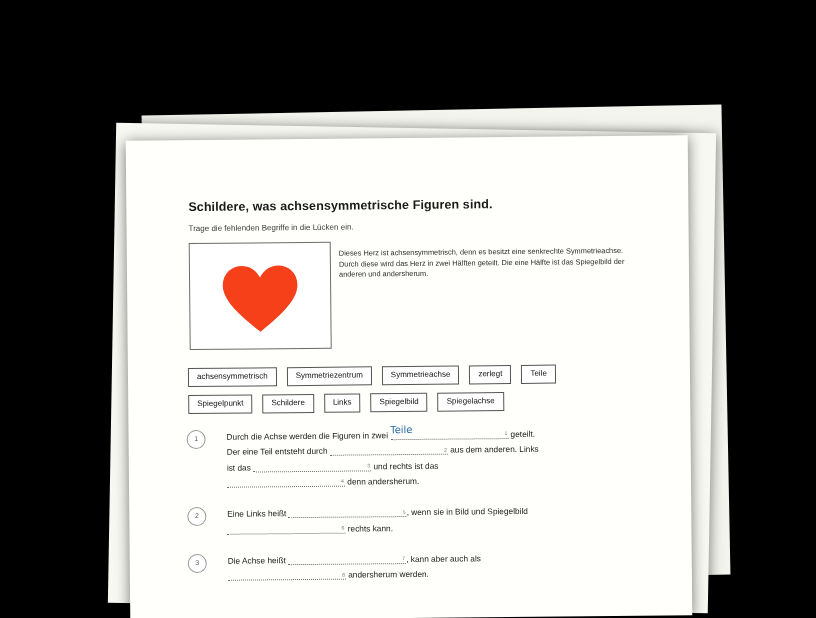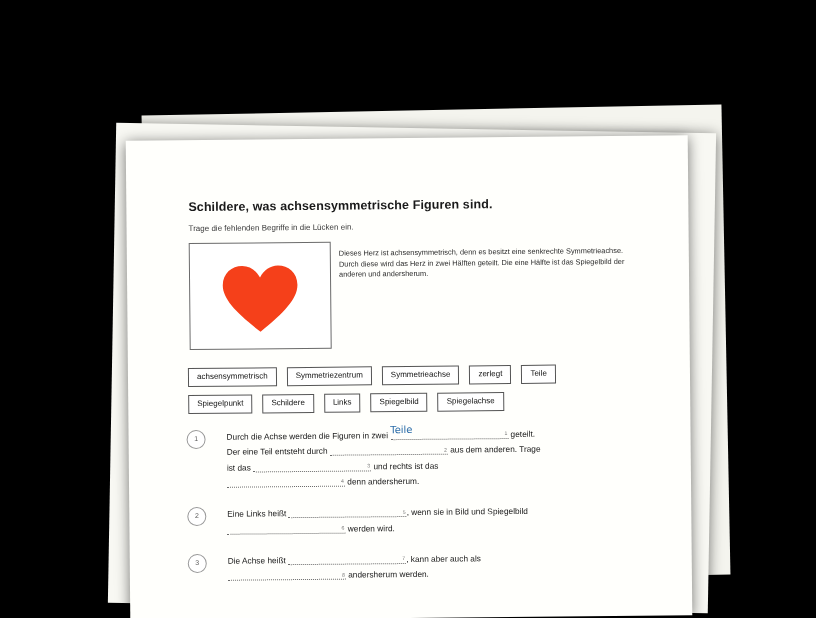--- a/index.html
+++ b/index.html
@@ -241,37 +241,37 @@
       </div>
 
       <div class="tasks">
 
         <div class="task">
           <div class="task-num">1</div>
           <div class="task-line">
             <span>Durch die Achse werden die Figuren in zwei </span><span class="filled"><span class="filled-text">Teile</span><span class="blank-num">1</span></span><span> geteilt.</span>
           </div>
           <div class="task-line">
-            <span>Der eine Teil entsteht durch </span><span class="blank b-long"><span class="blank-num">2</span></span><span> aus dem anderen. Trage</span>
+            <span>Der eine Teil entsteht durch </span><span class="blank b-long"><span class="blank-num">2</span></span><span> aus dem anderen. Links</span>
           </div>
           <div class="task-line">
             <span>ist das </span><span class="blank b-long"><span class="blank-num">3</span></span><span> und rechts ist das</span>
           </div>
           <div class="task-line">
             <span class="blank b-long"><span class="blank-num">4</span></span><span> denn andersherum.</span>
           </div>
         </div>
 
         <div class="task">
           <div class="task-num">2</div>
           <div class="task-line">
             <span>Eine Links heißt </span><span class="blank b-long"><span class="blank-num">5</span></span><span>, wenn sie in Bild und Spiegelbild</span>
           </div>
           <div class="task-line">
-            <span class="blank b-long"><span class="blank-num">6</span></span><span> werden wird.</span>
+            <span class="blank b-long"><span class="blank-num">6</span></span><span> rechts kann.</span>
           </div>
         </div>
 
         <div class="task">
           <div class="task-num">3</div>
           <div class="task-line">
             <span>Die Achse heißt </span><span class="blank b-long"><span class="blank-num">7</span></span><span>, kann aber auch als</span>
           </div>
           <div class="task-line">
             <span class="blank b-long"><span class="blank-num">8</span></span><span> andersherum werden.</span>

